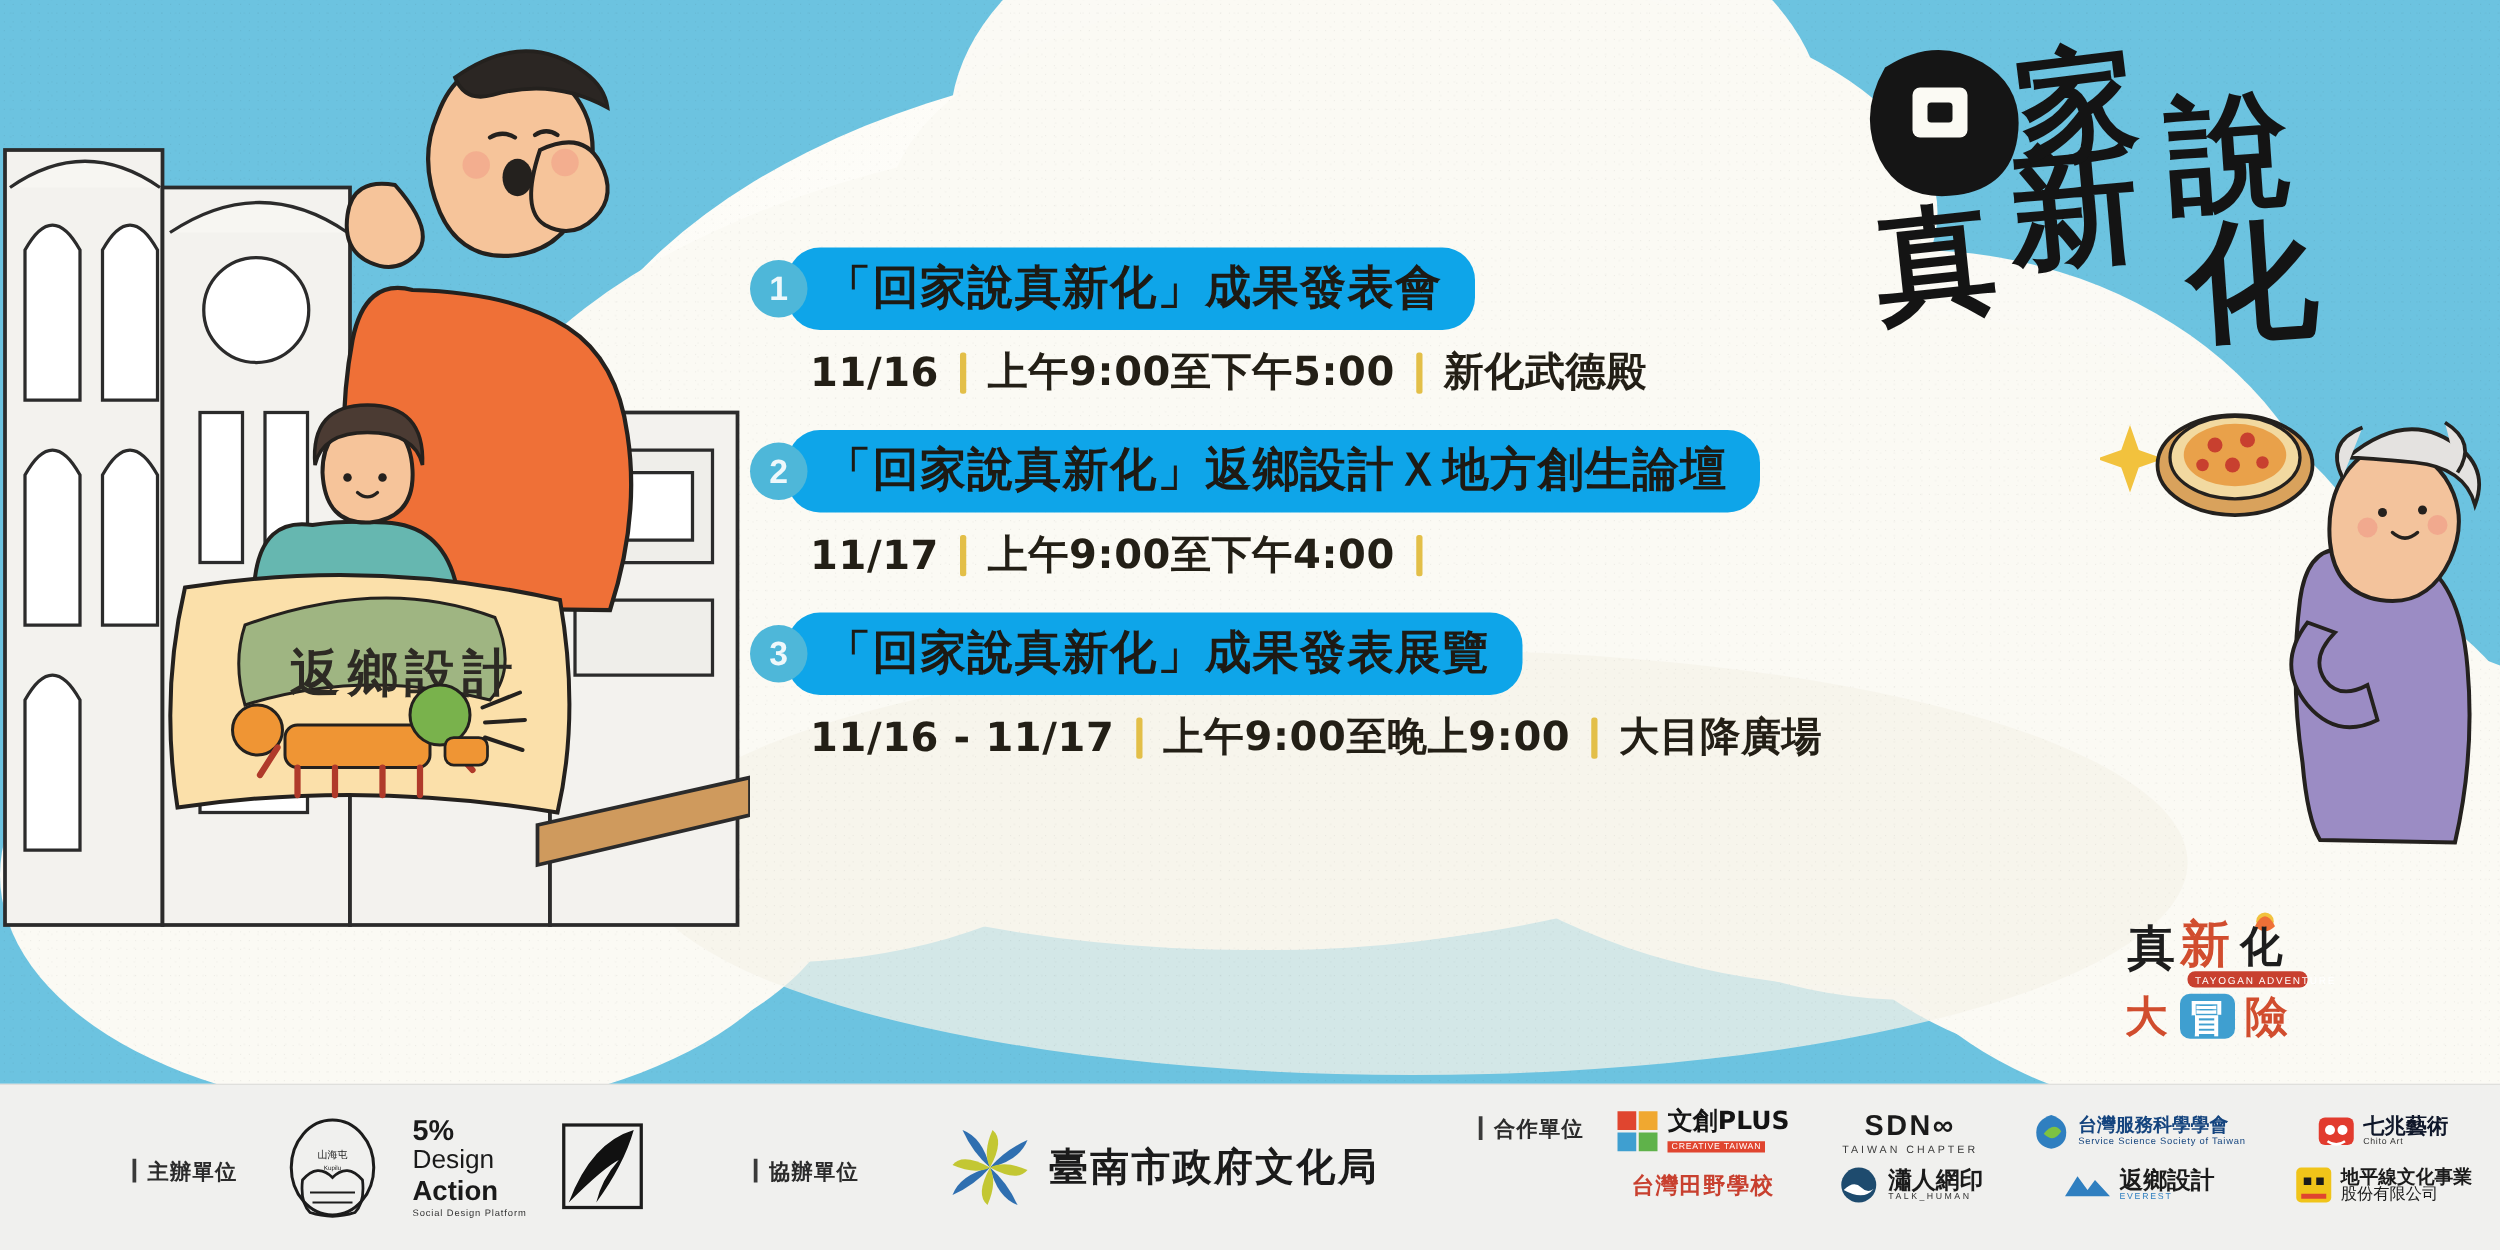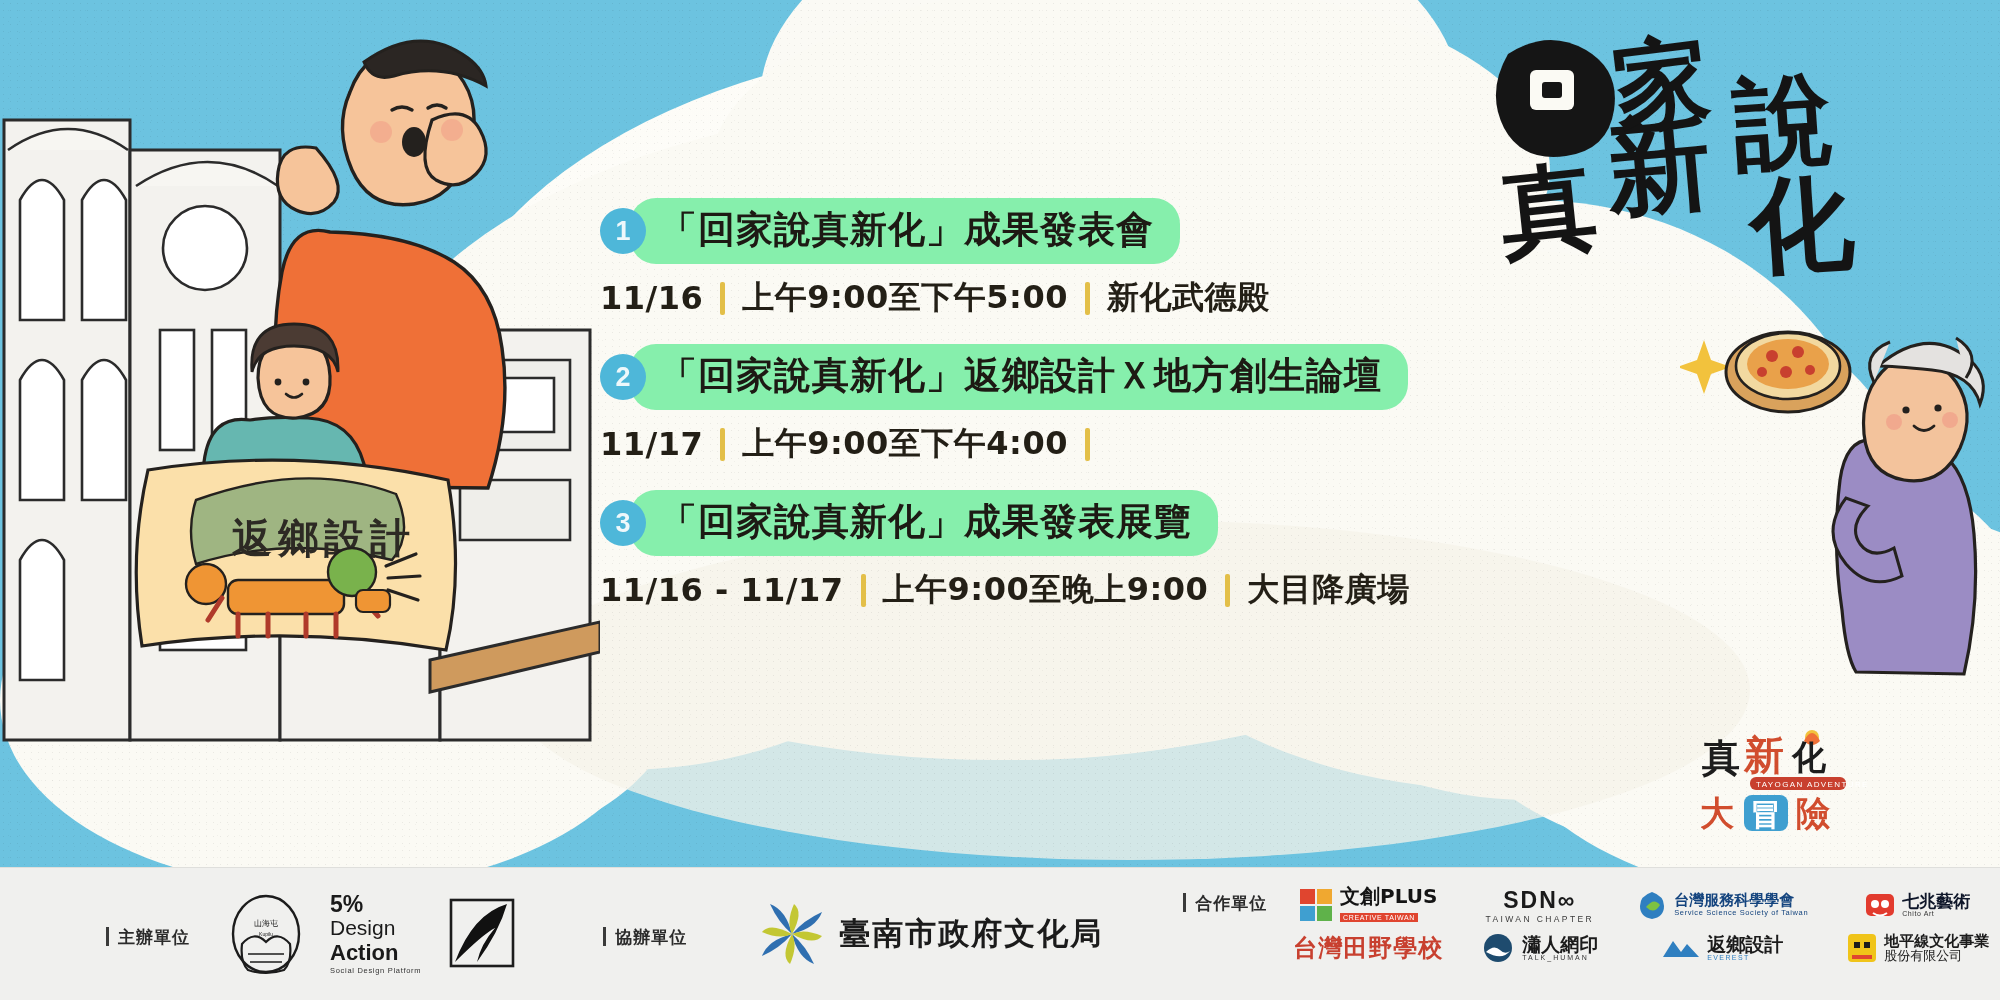--- a/index.html
+++ b/index.html
@@ -77,34 +77,34 @@
     border-radius: 50%;
     background: #4eb7d9;
     color: #eef8fb;
     font-size: 27px; font-weight: 700;
     display: flex; align-items: center; justify-content: center;
     position: relative; z-index: 3;
     margin-right: -16px;
     font-family: "Liberation Sans", sans-serif;
   }
   .title-band {
-    background: #86efac;
+    background: #0ea5e9;
     border-radius: 26px;
     padding: 7px 26px 9px 30px;
     position: relative; z-index: 2;
     display: inline-block;
   }
   .title-band .t {
     font-size: 37px; font-weight: 700; color: #1d1a14;
     letter-spacing: 1px; white-space: nowrap;
     font-family: "DejaVu Sans", "Liberation Sans", sans-serif;
   }
   .meta {
     display: flex; align-items: center;
-    margin-top: 12px; 
+    margin-top: 12px; margin-left: 48px;
     white-space: nowrap;
   }
   .meta span {
     font-size: 32px; font-weight: 700; color: #231f16;
     letter-spacing: .5px;
     font-family: "DejaVu Sans", "Liberation Sans", sans-serif;
   }
   .sep {
     display: inline-block;
     width: 5px; height: 33px;
@@ -505,21 +505,21 @@
             <circle cx="20" cy="14" r="4" fill="#fff"></circle>
             <path d="M8 23 q7 5 14 0" stroke="#fff" stroke-width="2" fill="none"></path>
           </svg>
           <div style="margin-left:7px;">
             <div style="font-family:'DejaVu Serif',serif;font-size:17px;font-weight:700;color:#0f172a;line-height:1;white-space:nowrap;">七兆藝術</div>
             <div class="small-cap" style="font-size:7px;">Chito Art</div>
           </div>
         </div>
 
         <div class="logo-box">
-          <div style="font-family:Liberation Mono, monospace;font-size:24px;font-weight:700;color:#c8402f;letter-spacing:1px;white-space:nowrap;">台灣田野學校</div>
+          <div style="font-family:Liberation Mono, monospace;font-size:18px;font-weight:700;color:#c8402f;letter-spacing:1px;white-space:nowrap;">台灣田野學校</div>
         </div>
 
         <div class="logo-box">
           <svg width="34" height="30" viewBox="0 0 34 30">
             <circle cx="17" cy="15" r="14" fill="#1e4b6e"></circle>
             <path d="M5 19 q8 -8 14 -2 q5 5 10 1 q-8 10 -24 1 z" fill="#fff"></path>
           </svg>
           <div style="margin-left:7px;">
             <div style="font-family:'DejaVu Serif',serif;font-size:19px;font-weight:700;color:#1b1b1b;line-height:1;white-space:nowrap;">瀟人網印</div>
             <div class="small-cap" style="font-size:7px;letter-spacing:2px;">TALK_HUMAN</div>

